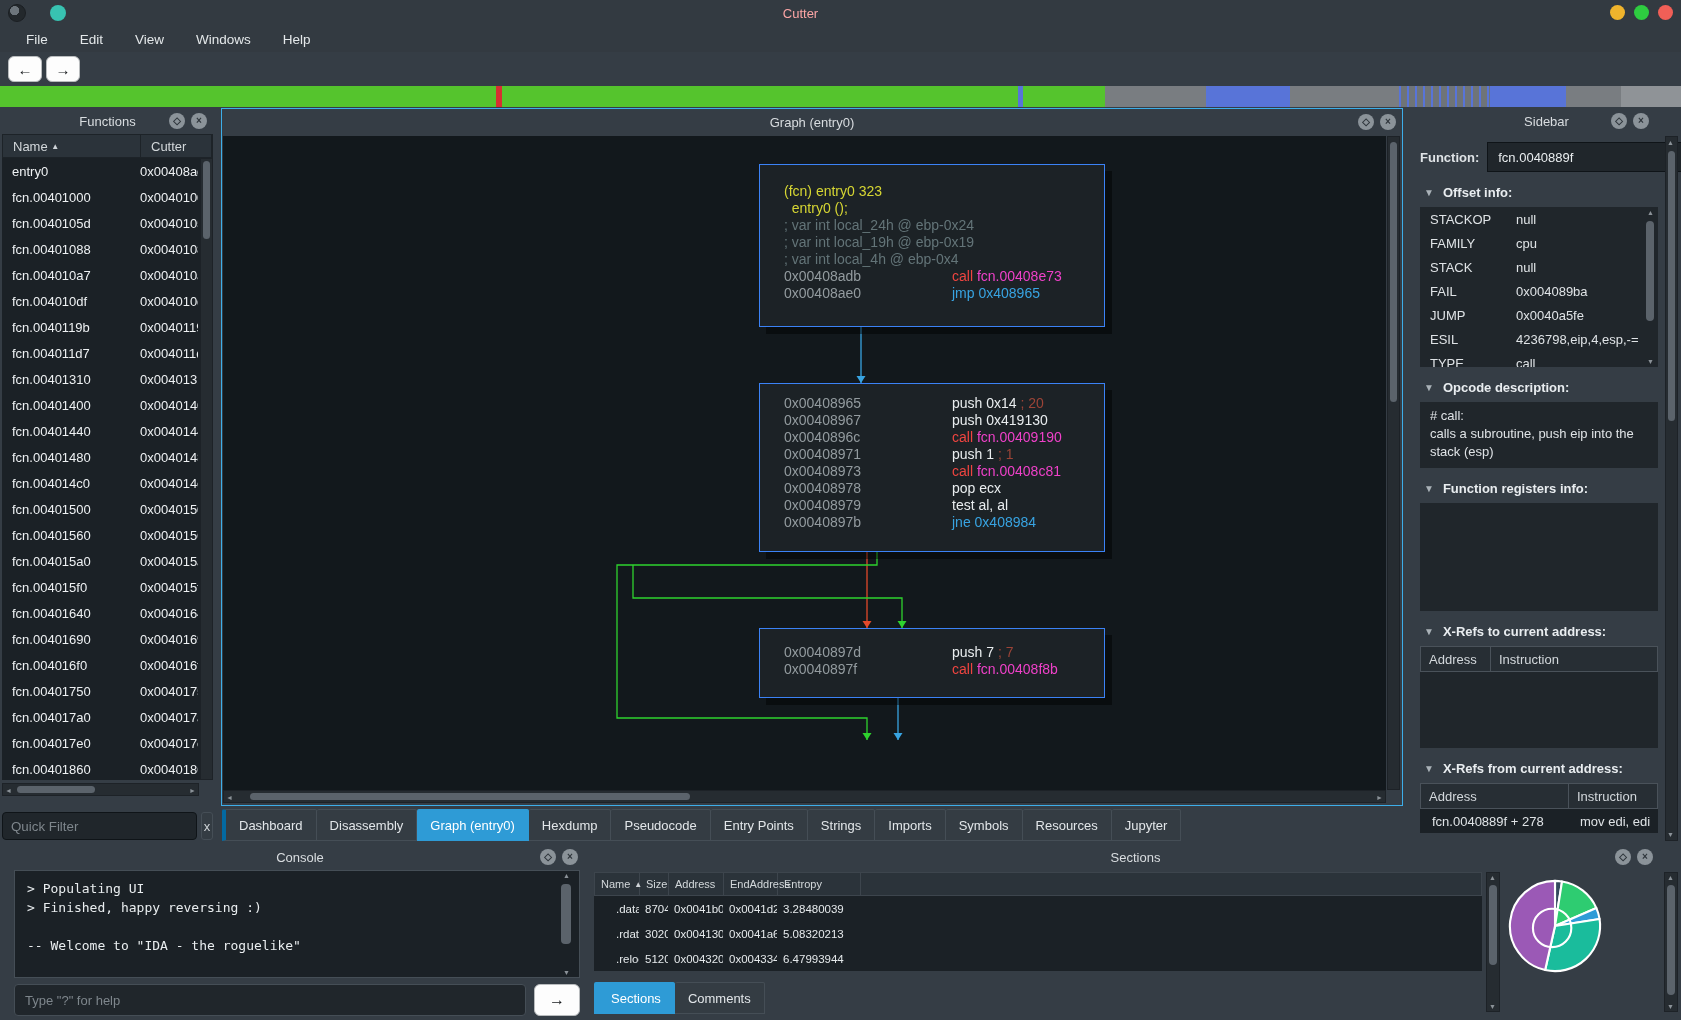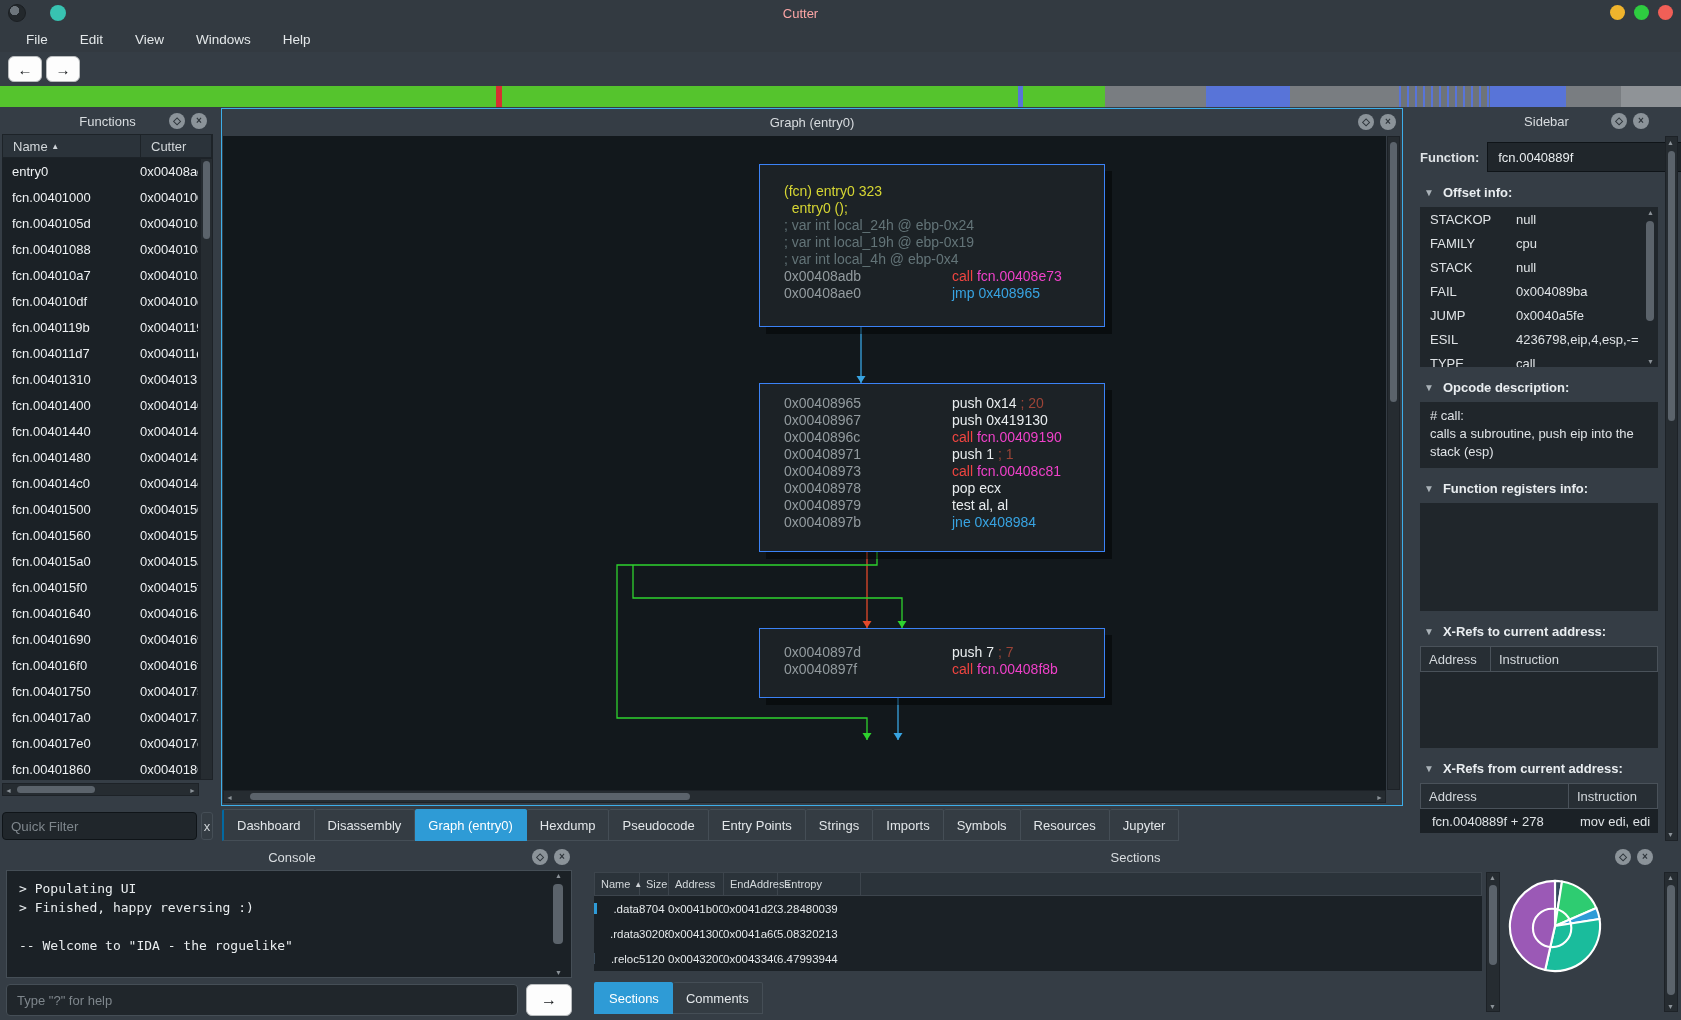--- a/index.html
+++ b/index.html
@@ -85,40 +85,40 @@
 .xt-h{display:flex;height:26px;align-items:center;background:#272e34;border:1px solid #4a525a;color:#d3d8dc}
 .xt-h .xc{padding-left:8px;height:100%;display:flex;align-items:center;border-right:1px solid #4a525a}
 .xt-body{background:#20262b}
 .xt-row{display:flex;height:24px;align-items:center;background:#1b2126}
 .xt-row .xc{padding-left:12px;overflow:hidden;white-space:nowrap}
 
 
 #tabsrow{position:absolute;left:222px;top:809px;height:32px;display:flex}
 .tab{padding:0 13px;height:32px;display:flex;align-items:center;background:#343c43;border:1px solid #454e56;
   border-left:none;font-size:13px;color:#e2e6e9;border-radius:2px 2px 0 0;white-space:nowrap}
-.tab:first-child{border-left:2px solid #0369a1}
+.tab:first-child{border-left:4px solid #0369a1}
 .tab.active{background:#2e9bd6;border-color:#2e9bd6;color:#fff}
 
 
-#console{position:absolute;left:0;top:846px;width:584px;height:172px}
+#console{position:absolute;left:8px;top:846px;width:584px;height:172px}
 #console-box{position:absolute;left:6px;top:24px;width:566px;height:108px;background:#1b2126;border:1px solid #454e56;
   font-family:"DejaVu Sans Mono",monospace;font-size:13px;line-height:19px;padding:8px 12px;color:#e9edef;white-space:pre}
 #console-inputrow{position:absolute;left:6px;top:138px;width:566px;height:32px;display:flex;gap:8px}
 #console-input{flex:1;background:#20262b;border:1px solid #454e56;border-radius:4px;color:#dfe3e6;padding:0 10px;outline:none;font-size:13px}
 #console-input::placeholder{color:#7e868c}
 #console-go{width:46px;height:32px;background:#fdfdfd;border:1px solid #b9bcbe;border-radius:6px;color:#14171a;
   font-weight:bold;font-size:16px;display:flex;align-items:center;justify-content:center}
 
 
 #sections{position:absolute;left:590px;top:846px;width:1091px;height:172px}
 #sec-table{position:absolute;left:4px;top:26px;width:888px}
 #sec-hdr{display:flex;height:24px;background:#2b333a;border:1px solid #3d454d;color:#d3d8db;font-size:11px;align-items:center}
 #sec-hdr .sc{padding-left:6px;height:100%;display:flex;align-items:center;border-right:1px solid #3d454d;gap:4px}
 .srow{display:flex;height:25px;align-items:center;font-size:11.5px;color:#e6eaec;background:#1b2126}
-.srow .sc{padding-left:0;overflow:hidden;white-space:nowrap;display:flex;align-items:flex-start;gap:16px}
+.srow .sc{padding-left:6px;overflow:hidden;white-space:nowrap;display:flex;align-items:flex-start;gap:16px}
 .swatch{width:11px;height:11px;display:inline-block}
 .cw0{width:45px}.cw1{width:29px}.cw2{width:55px}.cw3{width:54px}.cw4{width:83px}.cwf{flex:1}
 #sec-hdr .cw0{width:45px}
 #donut{position:absolute;left:917px;top:32px;width:96px;height:96px}
 #bottom-tabs{position:absolute;left:4px;top:136px;display:flex}
 
 .sortarrow{font-size:8px;color:#cfd4d8}
 </style>
 </head>
 <body>

